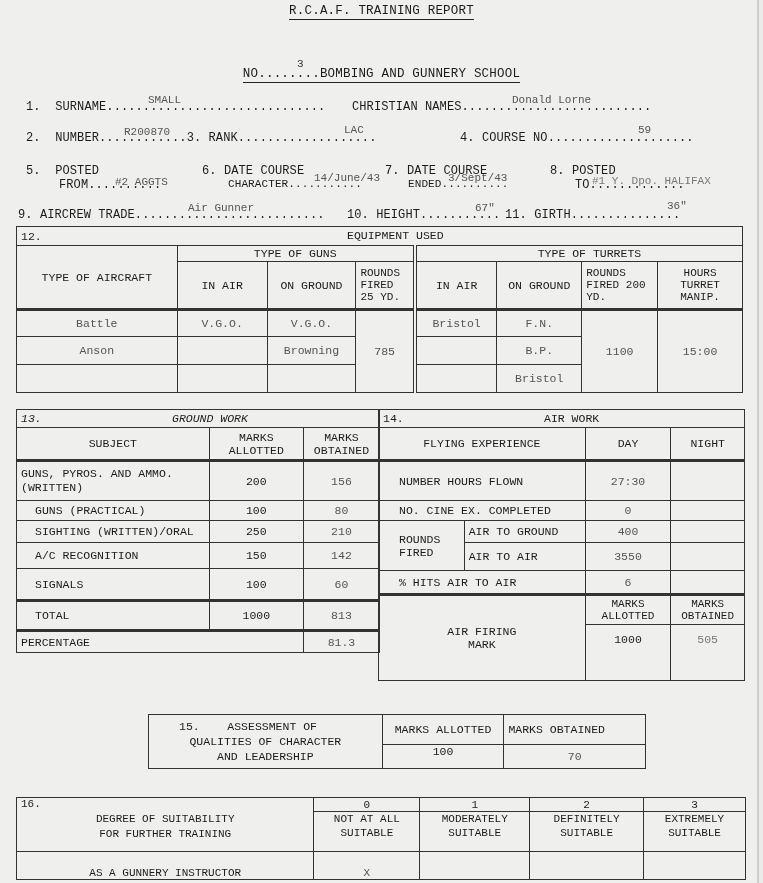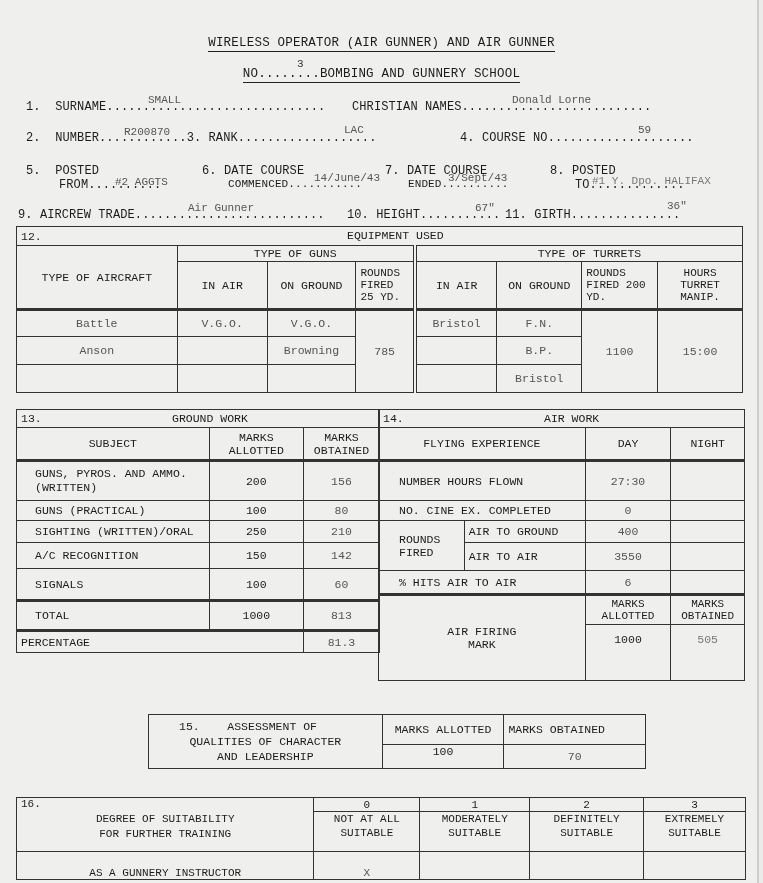--- a/index.html
+++ b/index.html
@@ -13,21 +13,21 @@
   table{border-collapse:collapse;position:absolute;font-size:11.5px;}
   td{border:1.5px solid #333;padding:0 4px;text-align:center;vertical-align:middle;}
   .l{text-align:left;}
   .typed{color:#555;}
 </style>
 </head>
 <body>
 
 <div class="page">
 
-  <div class="hdr" style="top:36px;"><span>WIRELESS OPERATOR (AIR GUNNER) AND AIR GUNNER</span></div>
+  <div class="hdr" style="top:4px;"><span>R.C.A.F. TRAINING REPORT</span></div>
   <div class="hdr" style="top:67px;">
     <span><span>NO.</span>.......<span>BOMBING AND GUNNERY SCHOOL</span></span>
   </div>
   <div class="fill" style="left:297px;top:58px;color:#333;">3</div>
 
   <div class="ln" style="left:26px;top:100px;"><span>1.  SURNAME</span>..............................</div>
   <div class="fill" style="left:148px;top:94px;">SMALL</div>
   <div class="ln" style="left:352px;top:100px;"><span>CHRISTIAN NAMES</span>..........................</div>
   <div class="fill" style="left:512px;top:94px;">Donald Lorne</div>
 
@@ -35,21 +35,21 @@
   <div class="fill" style="left:124px;top:126px;">R200870</div>
   <div class="fill" style="left:344px;top:124px;">LAC</div>
   <div class="ln" style="left:460px;top:131px;"><span>4. COURSE NO</span>....................</div>
   <div class="fill" style="left:638px;top:124px;">59</div>
 
   <div class="ln" style="left:26px;top:164px;"><span>5.  POSTED</span></div>
   <div class="ln" style="left:59px;top:178px;"><span>FROM</span>..........</div>
   <div class="fill" style="left:115px;top:176px;">#2 AGGTS</div>
 
   <div class="ln" style="left:202px;top:164px;"><span>6. DATE COURSE</span></div>
-  <div class="ln" style="left:228px;top:178px;font-size:11px;"><span>COMMENCED</span>...........</div>
+  <div class="ln" style="left:228px;top:178px;font-size:11px;"><span>CHARACTER</span>...........</div>
   <div class="fill" style="left:314px;top:172px;">14/June/43</div>
 
   <div class="ln" style="left:385px;top:164px;"><span>7. DATE COURSE</span></div>
   <div class="ln" style="left:408px;top:178px;font-size:11px;"><span>ENDED</span>..........</div>
   <div class="fill" style="left:448px;top:172px;">3/Sept/43</div>
 
   <div class="ln" style="left:550px;top:164px;"><span>8. POSTED</span></div>
   <div class="ln" style="left:575px;top:178px;"><span>TO</span>.............</div>
   <div class="fill" style="left:592px;top:175px;color:#777;">#1 Y. Dpo. HALIFAX</div>
 
@@ -120,32 +120,32 @@
     </table>
 
   <table style="left:16px;top:409px;width:364px;">
     <colgroup>
         <col style="width:190px">
         <col style="width:93px">
         <col style="width:75px">
       </colgroup>
     <tbody>
         <tr style="height:18px;">
-      <td colspan="3" class="l" style="position:relative;">
+      <td colspan="3" class="l" style="position:relative;font-style:italic;">
         <span>13.</span>
         <span style="position:absolute;left:155px;top:2px;">GROUND WORK</span>
       </td>
     </tr>
     <tr style="height:33px;">
       <td>SUBJECT</td>
       <td>MARKS ALLOTTED</td>
       <td style="padding:0 1px;">MARKS OBTAINED</td>
     </tr>
     <tr style="height:40px;border-top:3px solid #333;">
-      <td class="l" style="padding-left:18px;line-height:14px;font-family:Liberation Mono, monospace;">GUNS, PYROS. AND AMMO. (WRITTEN)</td>
+      <td class="l" style="padding-left:4px;line-height:14px;font-family:Liberation Mono, monospace;">GUNS, PYROS. AND AMMO. (WRITTEN)</td>
       <td>200</td>
       <td class="typed">156</td>
     </tr>
     <tr style="height:20px;">
       <td class="l" style="padding-left:18px;">GUNS (PRACTICAL)</td>
       <td>100</td>
       <td class="typed">80</td>
     </tr>
     <tr style="height:22px;">
       <td class="l" style="padding-left:18px;">SIGHTING (WRITTEN)/ORAL</td>

